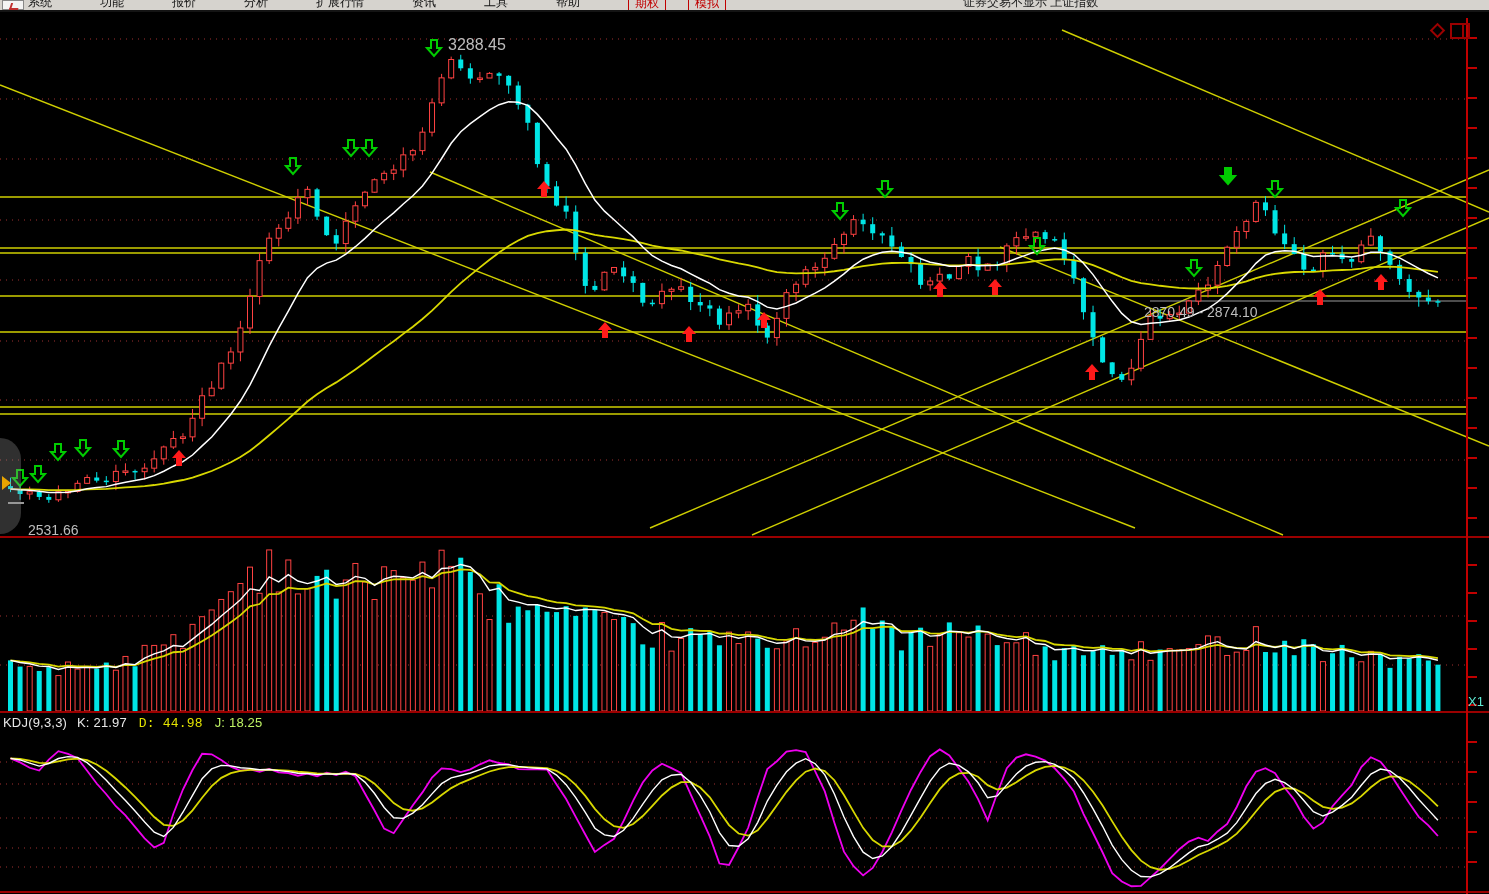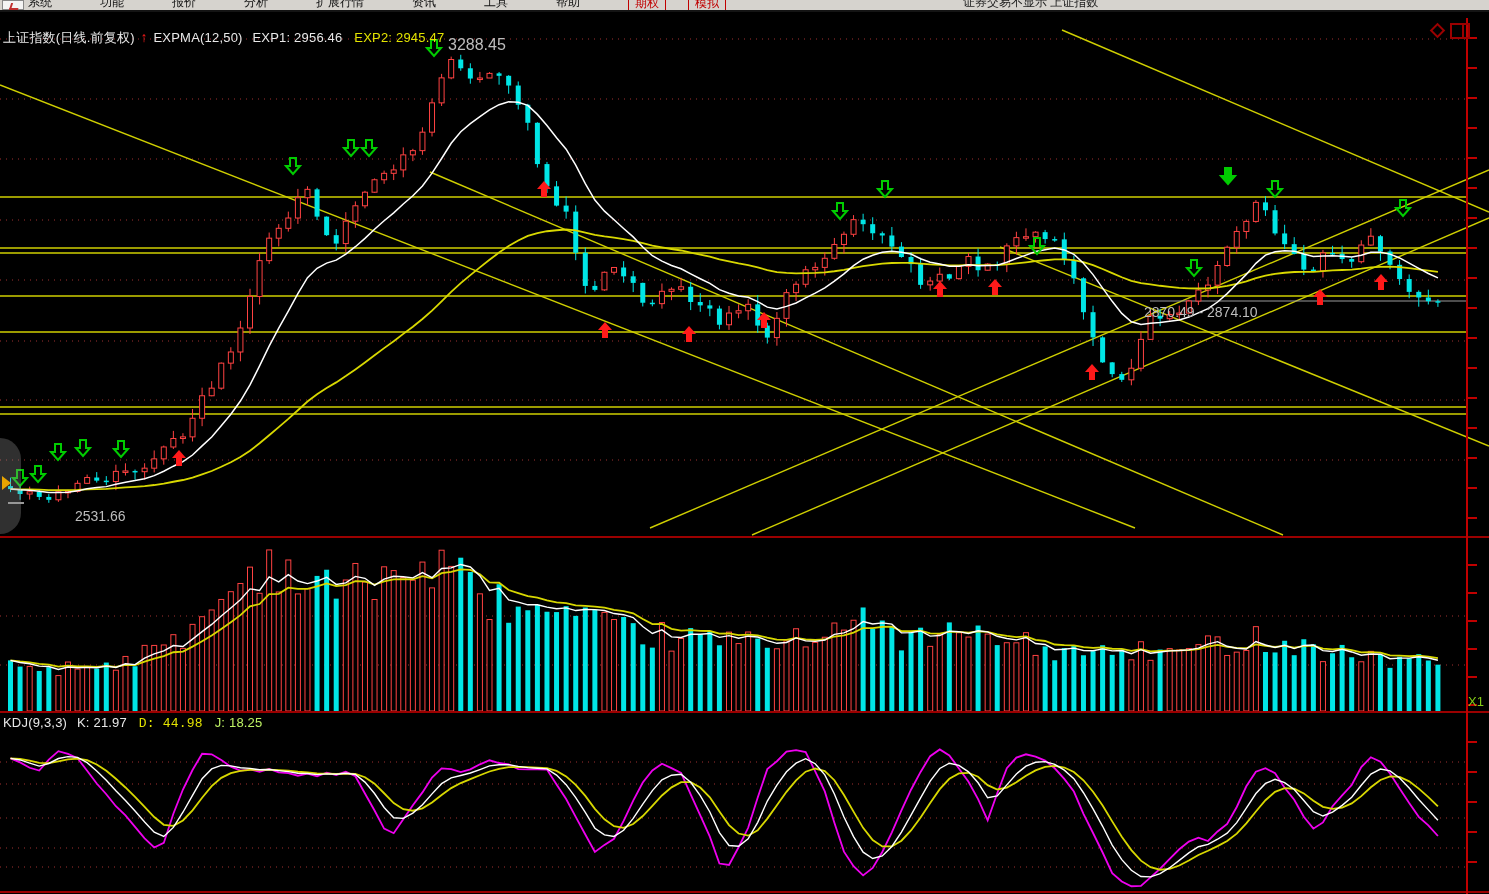--- a/index.html
+++ b/index.html
@@ -13,21 +13,21 @@
   .menubar .mi { position:absolute; top:-6px; font-size:12px; color:#111; white-space:nowrap; }
   .menubar .mi.hot { color:#c00000; border:1px solid #c00000; padding:0 6px; background:#d6d3ce; }
   .menubar .appicon { position:absolute; left:2px; top:0; width:22px; height:10px;
     background:#f4f4f4; border:1px solid #888; }
   .menubar .appicon::after { content:""; position:absolute; left:7px; top:2px; width:7px; height:5px;
     border-left:2px solid #c03030; border-bottom:2px solid #c03030; transform:skewX(-18deg); }
 
   svg.layer { position:absolute; left:0; top:0; }
 
   .txt { position:absolute; white-space:nowrap; font-size:13px; line-height:15px; }
-  .w { color:#e8e8e8; } .gy { color:#bdbdbd; } .yl { color:#e3e300; } .mg { color:#bef264; } .dkrd { color:#84cc16; }
+  .w { color:#e8e8e8; } .gy { color:#bdbdbd; } .yl { color:#e3e300; } .mg { color:#bef264; } .dkrd { color:#5eead4; }
   .hdr { font-size:13px; letter-spacing:0.2px; }
   .arrow-up-glyph { color:#ff1a1a; font-weight:bold; font-size:14px; padding:0 2px; }
 
   
   .diamond { position:absolute; width:11px; height:11px; border:2px solid #9b0000;
     transform:rotate(45deg); background:transparent; }
   .winicon { position:absolute; width:20px; height:16px; border:2px solid #9b0000; }
   .winicon::after { content:""; position:absolute; left:10px; top:0; width:2px; height:12px; background:#9b0000; }
 
   
@@ -615,30 +615,23 @@
         <line x1="1467" y1="677" x2="1477" y2="677" stroke="#c00000" stroke-width="2"></line>
         <line x1="1467" y1="705" x2="1477" y2="705" stroke="#c00000" stroke-width="2"></line>
         <line x1="1467" y1="742" x2="1477" y2="742" stroke="#c00000" stroke-width="2"></line>
         <line x1="1467" y1="772" x2="1477" y2="772" stroke="#c00000" stroke-width="2"></line>
         <line x1="1467" y1="802" x2="1477" y2="802" stroke="#c00000" stroke-width="2"></line>
         <line x1="1467" y1="832" x2="1477" y2="832" stroke="#c00000" stroke-width="2"></line>
         <line x1="1467" y1="862" x2="1477" y2="862" stroke="#c00000" stroke-width="2"></line>
       </g>
     </svg>
 
-  <div class="txt hdr" style="left:3px; top:30px;">
-    <span class="w">上证指数(日线.前复权)</span>
-    <span class="arrow-up-glyph">↑</span>
-    <span class="w">EXPMA(12,50)</span>
-    <span class="w" style="padding-left:6px;">EXP1: 2956.46</span>
-    <span class="yl" style="padding-left:8px;">EXP2: 2945.47</span>
-  </div>
 
   <div class="txt gy" style="left:448px; top:37px; font-size:16px;">3288.45</div>
-  <div class="txt gy" style="left:28px; top:509px; font-size:14px;margin-left:47px;">2531.66</div>
+  <div class="txt gy" style="left:28px; top:523px; font-size:14px;">2531.66</div>
   <div class="txt gy" style="left:1144px; top:305px; font-size:14px;">2870.49 - 2874.10</div>
 
 
   <div class="txt hdr" style="left:3px; top:715px;">
     <span class="w">KDJ(9,3,3)</span>
     <span class="w" style="padding-left:6px;">K: 21.97</span>
     <span class="yl" style="padding-left:8px;font-family:Liberation Mono, monospace;">D: 44.98</span>
     <span class="mg" style="padding-left:8px;">J: 18.25</span>
   </div>
 

